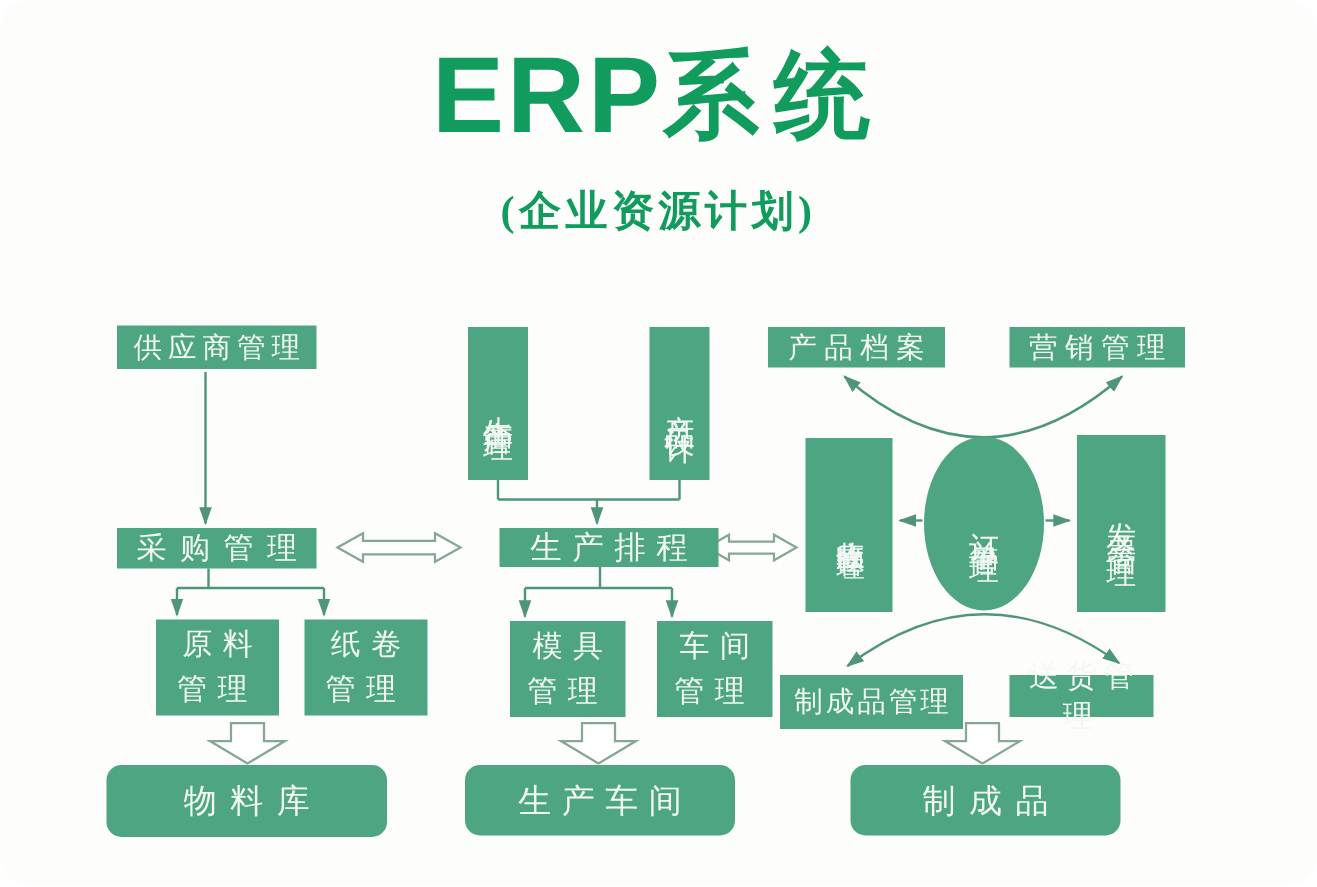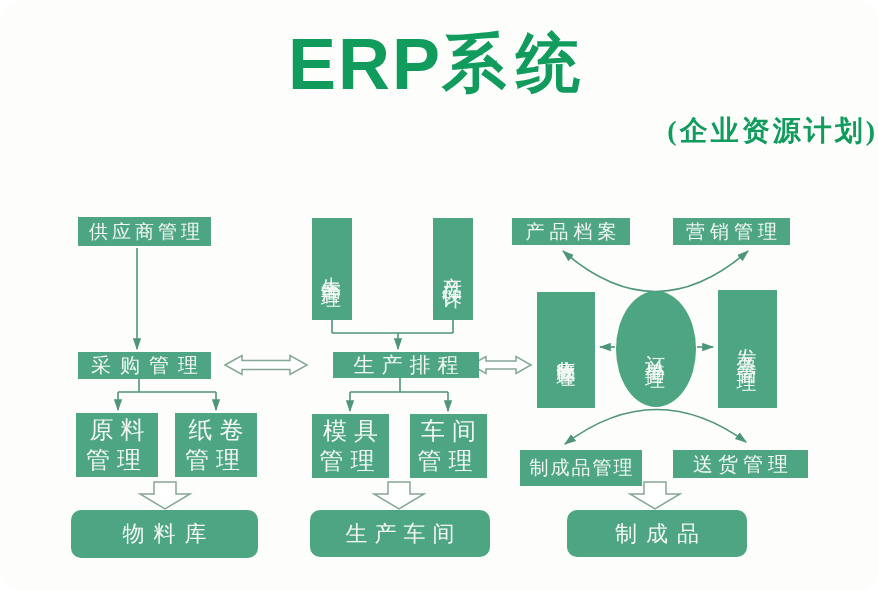--- a/index.html
+++ b/index.html
@@ -16,56 +16,56 @@
   }
   .title .latin{
     font-family:"Liberation Sans","DejaVu Sans",sans-serif;
     font-weight:800;font-size:72px;letter-spacing:2px;vertical-align:middle;
   }
   .title .cjk{
     font-family:"Liberation Serif","DejaVu Serif",serif;
     font-weight:700;font-size:64px;letter-spacing:10px;vertical-align:middle;
   }
   .subtitle{
-    position:absolute;left:0;top:112px;width:100%;text-align:right;
+    position:absolute;left:0;top:122px;width:100%;text-align:center;
     color:var(--title,#119c5e);font-size:28px;font-weight:700;letter-spacing:3px;
   }
   
   svg.wires{position:absolute;left:0;top:0;width:878px;height:591px;}
   .wire{stroke:var(--line,#4f957a);stroke-width:1.6;fill:none;}
   .hollow{fill:#ffffff;stroke:#85a795;stroke-width:1.5;}
   
   .node{
     position:absolute;background:var(--box,#4da581);color:#f3f8f4;
     display:flex;align-items:center;justify-content:center;
     box-sizing:border-box;text-align:center;
   }
   .rounded{border-radius:10px;}
-  .twoline{white-space:pre-line;line-height:30px;font-size:24px;letter-spacing:7px;text-indent:7px;}
+  .twoline{white-space:pre-line;line-height:30px;font-size:20px;letter-spacing:7px;text-indent:7px;margin-left:28px;}
   .vert{writing-mode:vertical-rl;text-orientation:upright;}
   .ellipse{border-radius:50%;}
   
   .n-supplier{left:78px;top:217px;width:133px;height:29px;font-size:19px;letter-spacing:4px;text-indent:4px;}
   .n-purchase{left:78px;top:352px;width:133px;height:27px;font-size:20px;letter-spacing:9px;text-indent:9px;}
   .n-raw{left:76px;top:413px;width:82px;height:64px;}
   .n-paper{left:175px;top:413px;width:82px;height:64px;}
   .n-matwh{left:71px;top:510px;width:187px;height:48px;font-size:22px;letter-spacing:9px;text-indent:9px;}
   .n-prodmgmt{left:312px;top:218px;width:40px;height:102px;font-size:20px;letter-spacing:4px;}
   .n-design{left:433px;top:218px;width:40px;height:102px;font-size:20px;letter-spacing:4px;}
   .n-sched{left:333px;top:352px;width:146px;height:26px;font-size:21px;letter-spacing:7px;text-indent:7px;}
   .n-mold{left:312px;top:414px;width:77px;height:64px;}
   .n-workshop{left:410px;top:414px;width:77px;height:64px;}
   .n-prodws{left:310px;top:510px;width:180px;height:47px;font-size:22px;letter-spacing:7px;text-indent:7px;}
   .n-archive{left:512px;top:218px;width:118px;height:27px;font-size:19px;letter-spacing:5px;text-indent:5px;}
   .n-marketing{left:673px;top:218px;width:117px;height:27px;font-size:19px;letter-spacing:5px;text-indent:5px;}
   .n-recv{left:537px;top:292px;width:58px;height:116px;font-size:19px;letter-spacing:2px;}
   .n-order{left:616px;top:291px;width:80px;height:116px;font-size:20px;letter-spacing:5px;}
   .n-invoice{left:718px;top:290px;width:59px;height:118px;font-size:20px;letter-spacing:8px;}
   .n-fgm{left:520px;top:450px;width:122px;height:36px;font-size:19px;letter-spacing:2px;text-indent:2px;}
-  .n-delivery{left:673px;top:450px;width:135px;height:28px;font-size:20px;letter-spacing:5px;text-indent:5px;}
+  .n-delivery{left:673px;top:450px;width:96px;height:28px;font-size:20px;letter-spacing:5px;text-indent:5px;}
   .n-fg{left:567px;top:510px;width:180px;height:47px;font-size:22px;letter-spacing:9px;text-indent:9px;}
 </style>
 </head>
 <body>
 
 <div class="stage" style="--box: #4da581; --title: #119c5e; --line: #4f957a;">
 
   <div class="title">
     <span class="latin">ERP</span><span class="cjk">系统</span>
   </div>

